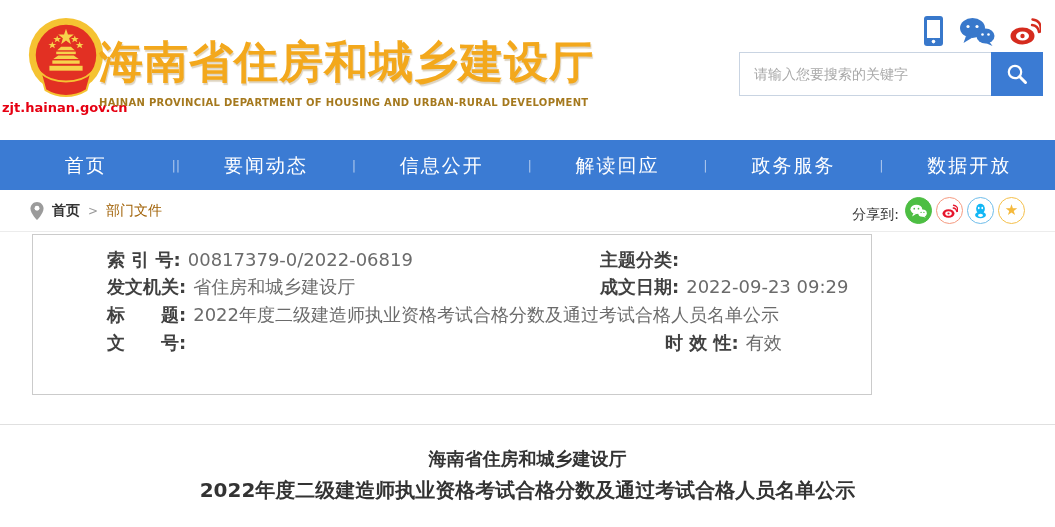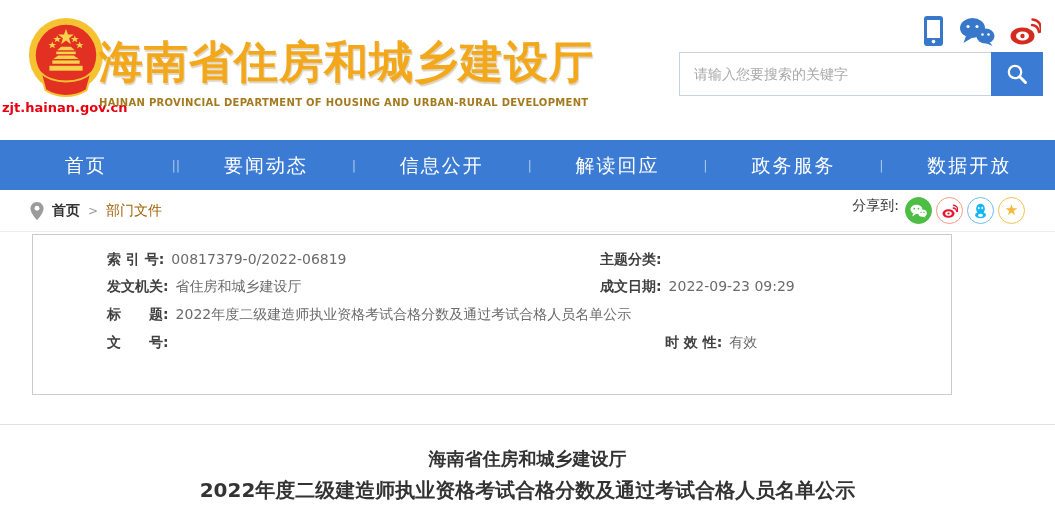--- a/index.html
+++ b/index.html
@@ -11,55 +11,55 @@
   .header { position:relative; height:140px; background:#fff; }
   .emblem { position:absolute; left:25px; top:16px; }
   .site-url { position:absolute; left:2px; top:100px; width:104px; text-align:center;
     color:var(--url-red,#e60012); font-weight:bold; font-size:13px; letter-spacing:0; }
   .title-block { position:absolute; left:99px; top:36px; }
   .site-title-cn { color:var(--gold,#F3A81C); font-size:44px; font-weight:bold;
     letter-spacing:1px; line-height:52px; text-shadow:1px 2px 1px rgba(120,80,0,.25); }
   .site-title-en { margin-top:9px; color:var(--dark-gold,#A5791E); font-size:10px;
     font-weight:bold; letter-spacing:.3px; }
   .quick-icons { position:absolute; right:14px; top:16px; display:flex; align-items:center; gap:15px; }
-  .searchbar { position:absolute; right:12px; top:52px; width:364px; height:44px;
+  .searchbar { position:absolute; right:12px; top:52px; width:304px; height:44px;
     display:flex; border:1px solid #c9d4e2; }
   .search-input { flex:1; border:none; outline:none; padding:0 14px; font-size:14px;
     color:#333; font-family:inherit; }
   .search-input::placeholder { color:#a9a9a9; }
   .search-btn { width:52px; height:44px; margin:-1px -1px -1px 0; border:none;
     background:var(--nav-blue,#3878CB); display:flex; align-items:center; justify-content:center; cursor:pointer; }
 
   
   .nav { height:50px; background:var(--nav-blue,#3B7BD3); display:flex; align-items:center; }
   .nav-item { flex:1; text-align:center; color:#fff; font-size:19px; letter-spacing:2px;
     text-decoration:none; line-height:50px; cursor:pointer; }
   .nav-sep { color:rgba(255,255,255,.55); font-size:13px; }
 
   
   .crumb-row { height:42px; display:flex; align-items:center; padding:0 30px;
     border-bottom:1px solid #ececec; }
   .crumb-left { display:flex; align-items:center; gap:8px; font-size:14px; color:#333; }
   .crumb-home { font-weight:bold; color:#333; text-decoration:none; }
   .crumb-sep { color:#999; font-size:12px; }
   .crumb-cur { color:#a16207; }
-  .share-box { margin-left:auto; display:flex; align-items:flex-start; gap:4px; }
+  .share-box { margin-left:auto; display:flex; align-items:flex-end; gap:4px; }
   .share-label { font-size:14px; color:#333; margin-right:2px; }
   .share-ic { width:27px; height:27px; border-radius:50%; display:flex; align-items:center;
     justify-content:center; cursor:pointer; background:#fff; }
   .share-wechat { background:var(--wechat-green,#4DBE43); border:1px solid var(--wechat-green,#4DBE43); }
   .share-weibo { border:1.5px solid #f59a80; }
   .share-qq { border:1.5px solid #6fbdea; }
   .share-qzone { border:1.5px solid #f5c04a; }
   .share-qzone .star { color:#f5b93c; font-size:15px; line-height:1; }
 
   
-  .meta-box { margin:2px 28px 0 32px; width:920px; height:161px; border:1px solid #cbcbcb;
+  .meta-box { margin:2px 28px 0 32px; width:840px; height:161px; border:1px solid #cbcbcb;
     padding:11px 0; display:grid; grid-template-columns:558px 1fr; grid-auto-rows:27.6px;
-    align-items:center; font-size:14px; }
+    align-items:center; font-size:18px; }
   .meta-cell { white-space:nowrap; overflow:hidden; }
   .meta-cell.left { padding-left:74px; }
   .meta-cell.right { padding-left:9px; }
   .meta-cell.full { grid-column:1 / 3; padding-left:74px; }
   .meta-label { font-weight:bold; color:#404040; }
   .meta-value { color:#6b6b6b; margin-left:7px; }
 
   
   .page-divider { margin-top:29px; border-top:1px solid #e0e0e0; }
   .doc-title { margin-top:20px; text-align:center; color:#333; }

